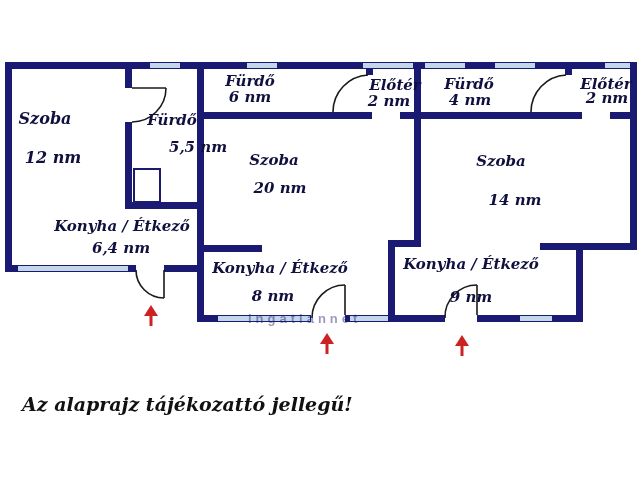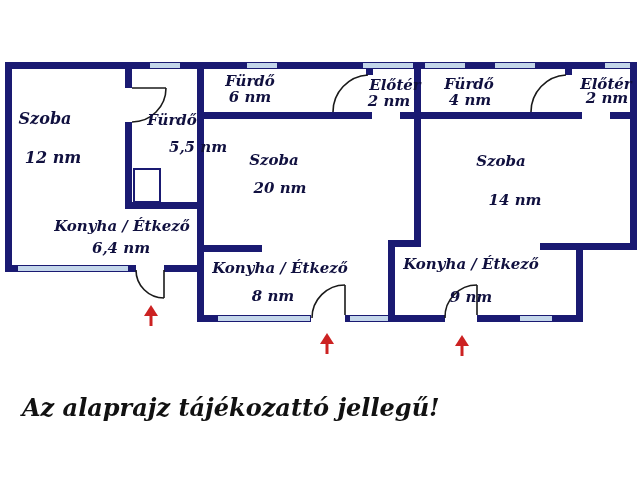--- a/index.html
+++ b/index.html
@@ -11,21 +11,21 @@
   .sq{position:absolute;border:2px solid var(--wall);background:#fff;box-sizing:border-box;}
   svg.overlay{position:absolute;left:0;top:0;z-index:6;}
   .arc{stroke:var(--door-arc);stroke-width:1.6;fill:none;}
   .leaf{stroke:var(--door-arc);stroke-width:1.6;}
   .arrow-head{fill:var(--arrow);}
   .arrow-stem{stroke:var(--arrow);stroke-width:3;}
   .lbl{position:absolute;transform:translate(-50%,-50%);z-index:8;white-space:nowrap;
        font-weight:bold;font-style:italic;font-size:15px;color:var(--label-text);}
   .lbl.big{font-size:16px;}
   .note{position:absolute;left:22px;top:393px;z-index:8;white-space:nowrap;
-        font-weight:bold;font-style:italic;font-size:24px;color:var(--note-text);}
+        font-weight:bold;font-style:italic;font-size:19px;color:var(--note-text);}
   .watermark{position:absolute;left:248px;top:311px;z-index:7;white-space:nowrap;
         font-family:"Liberation Sans",sans-serif;font-weight:bold;font-size:13px;
         letter-spacing:4px;color:var(--wall);opacity:.45;}
 </style>
 </head>
 <body>
 
 <div id="stage">
 
   <div class="wall" style="left:5px;top:62px;width:632px;height:7px;"></div>
@@ -126,14 +126,15 @@
 
   <div class="lbl" style="left:469px;top:84px;">Fürdő</div>
   <div class="lbl" style="left:470px;top:100px;">4 nm</div>
   <div class="lbl" style="left:606px;top:84px;">Előtér</div>
   <div class="lbl" style="left:607px;top:98px;">2 nm</div>
   <div class="lbl" style="left:501px;top:161px;">Szoba</div>
   <div class="lbl" style="left:515px;top:200px;">14 nm</div>
   <div class="lbl" style="left:471px;top:264px;">Konyha / Étkező</div>
   <div class="lbl" style="left:443px;top:297px;margin-left:28px;">9 nm</div>
 
+  <div class="watermark">ingatlannet</div>
   <div class="note">Az alaprajz tájékozattó jellegű!</div>
 </div>
 
 </body></html>

